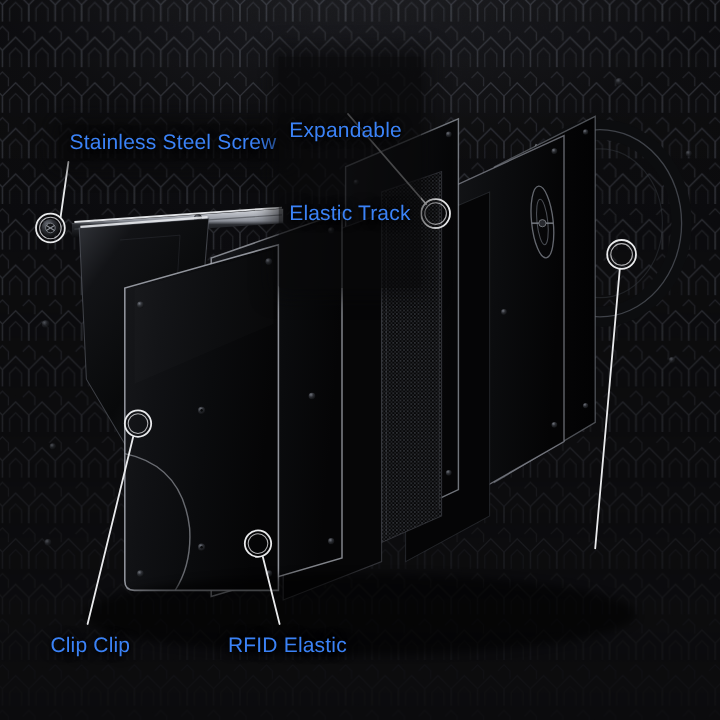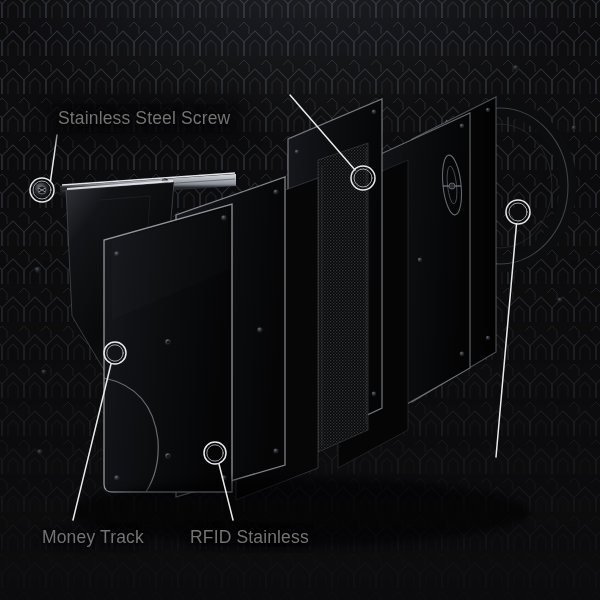--- a/index.html
+++ b/index.html
@@ -24,21 +24,21 @@
     pointer-events:none;
   }
   .bg-noise{position:absolute;inset:0;opacity:.30;mix-blend-mode:overlay;pointer-events:none;}
 
   
   #art{position:absolute;inset:0;}
 
   
   .label{
     position:absolute;
-    color:#737373;
+    color:#3b82f6;
     font-size:17.5px;
     line-height:21px;
     letter-spacing:.15px;
     white-space:pre;
     text-shadow:0 1px 3px rgba(0,0,0,.95),0 0 10px rgba(0,0,0,.85);
     pointer-events:auto;
   }
   .label.boxed{
     background:rgba(8,8,10,.72);
     padding:4px 9px 5px 9px;
@@ -315,19 +315,23 @@
       <path d="M57 135 L50.5 181"></path>
       <path d="M290 95 L355 170"></path>
       <path d="M111 364 L73 520"></path>
       <path d="M219 464 L233 520"></path>
       <path d="M516.5 224 L496 457"></path>
     </g>
   </svg>
 
   <div class="label boxed" id="lbl-screw">Stainless Steel Screw</div>
 
-
-  <div class="label" id="lbl-money">Money Track</div>
-
-  <div class="label" id="lbl-rfid">RFID Stainless</div>
+  <div class="label boxed two-line" id="lbl-track">
+    <div>Expandable</div>
+    <div>Elastic Track</div>
+  </div>
+
+  <div class="label" id="lbl-money">Clip Clip</div>
+
+  <div class="label" id="lbl-rfid">RFID Elastic</div>
 
 
 </div>
 
 </body></html>

